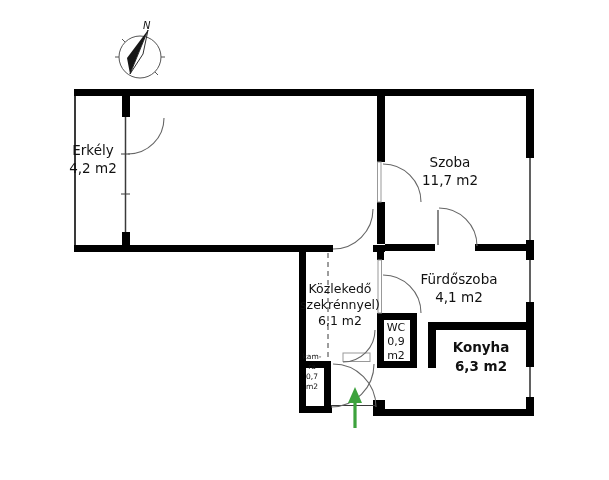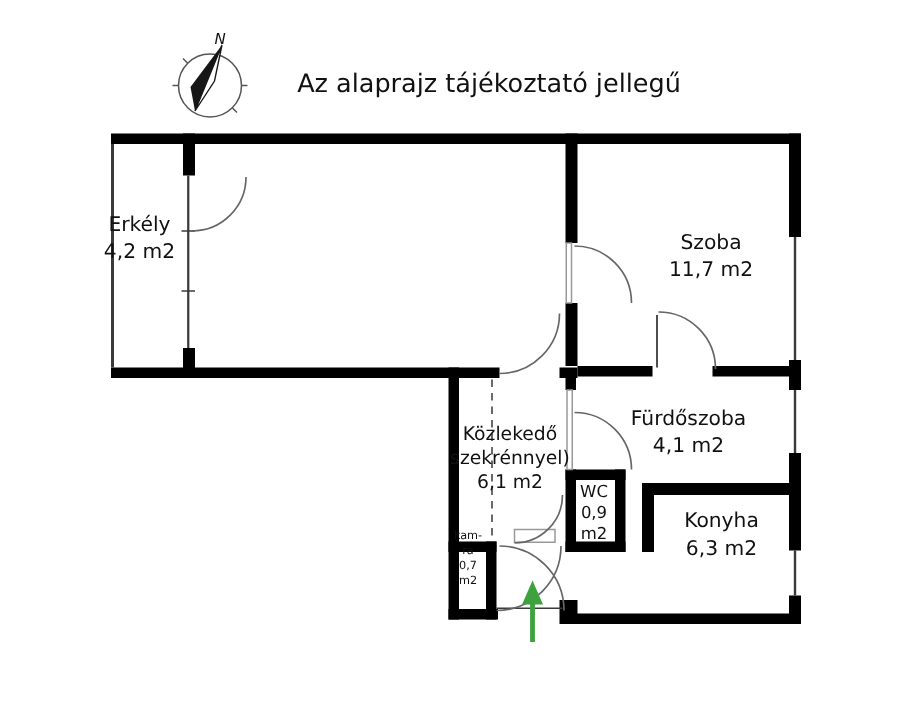--- a/index.html
+++ b/index.html
@@ -12,21 +12,21 @@
   .thin{stroke:var(--thin_line,#444);fill:none;}
   .arc{stroke:var(--arc_line,#666);fill:none;stroke-width:1.1;}
   .leaf{fill:#fff;stroke:#999;stroke-width:1;}
   .needle-dark{fill:#161616;}
   .needle-light{fill:#fff;stroke:#161616;stroke-width:0.9;}
   .arrow{fill:var(--entrance_arrow,#3da23d);}
   .label{position:absolute;text-align:center;transform:translateX(-50%);line-height:18px;font-size:13.5px;white-space:nowrap;}
   .title{font-size:17px;line-height:20px;}
   .lbl-koz{font-size:12.5px;line-height:16px;}
   .lbl-wc{font-size:11px;line-height:14px;}
-  .lbl-konyha{line-height:19px;}
+  .lbl-konyha{line-height:19px;font-weight:bold;}
   .lbl-kamra{font-size:7.5px;line-height:10px;}
   .compass-n{font-size:10px;font-style:italic;fill:#111;}
 </style>
 </head>
 <body>
 
 <div class="stage">
 
   <svg width="609" height="480" viewBox="0 0 609 480">
 
@@ -99,29 +99,28 @@
       <polygon class="needle-light" points="148,30 143,54 130,74"></polygon>
       <text class="compass-n" x="143" y="29">N</text>
     </g>
 
     <g>
       <rect class="arrow" x="353.4" y="400" width="3.2" height="28"></rect>
       <polygon class="arrow" points="355,387 348,403 362,403"></polygon>
     </g>
   </svg>
 
-  <div class="label title" style="left:326px;top:46px;">Az alaprajz tájékoztató jellegű</div>
 
   <div class="label" style="left:93px;top:141px;">
     <div>Erkély</div>
     <div>4,2 m2</div>
   </div>
 
 
-  <div class="label" style="left:474px;top:153px;">
+  <div class="label" style="left:450px;top:153px;">
     <div>Szoba</div>
     <div>11,7 m2</div>
   </div>
 
   <div class="label" style="left:459px;top:270px;">
     <div>Fürdőszoba</div>
     <div>4,1 m2</div>
   </div>
 
   <div class="label lbl-koz" style="left:340px;top:281px;">

